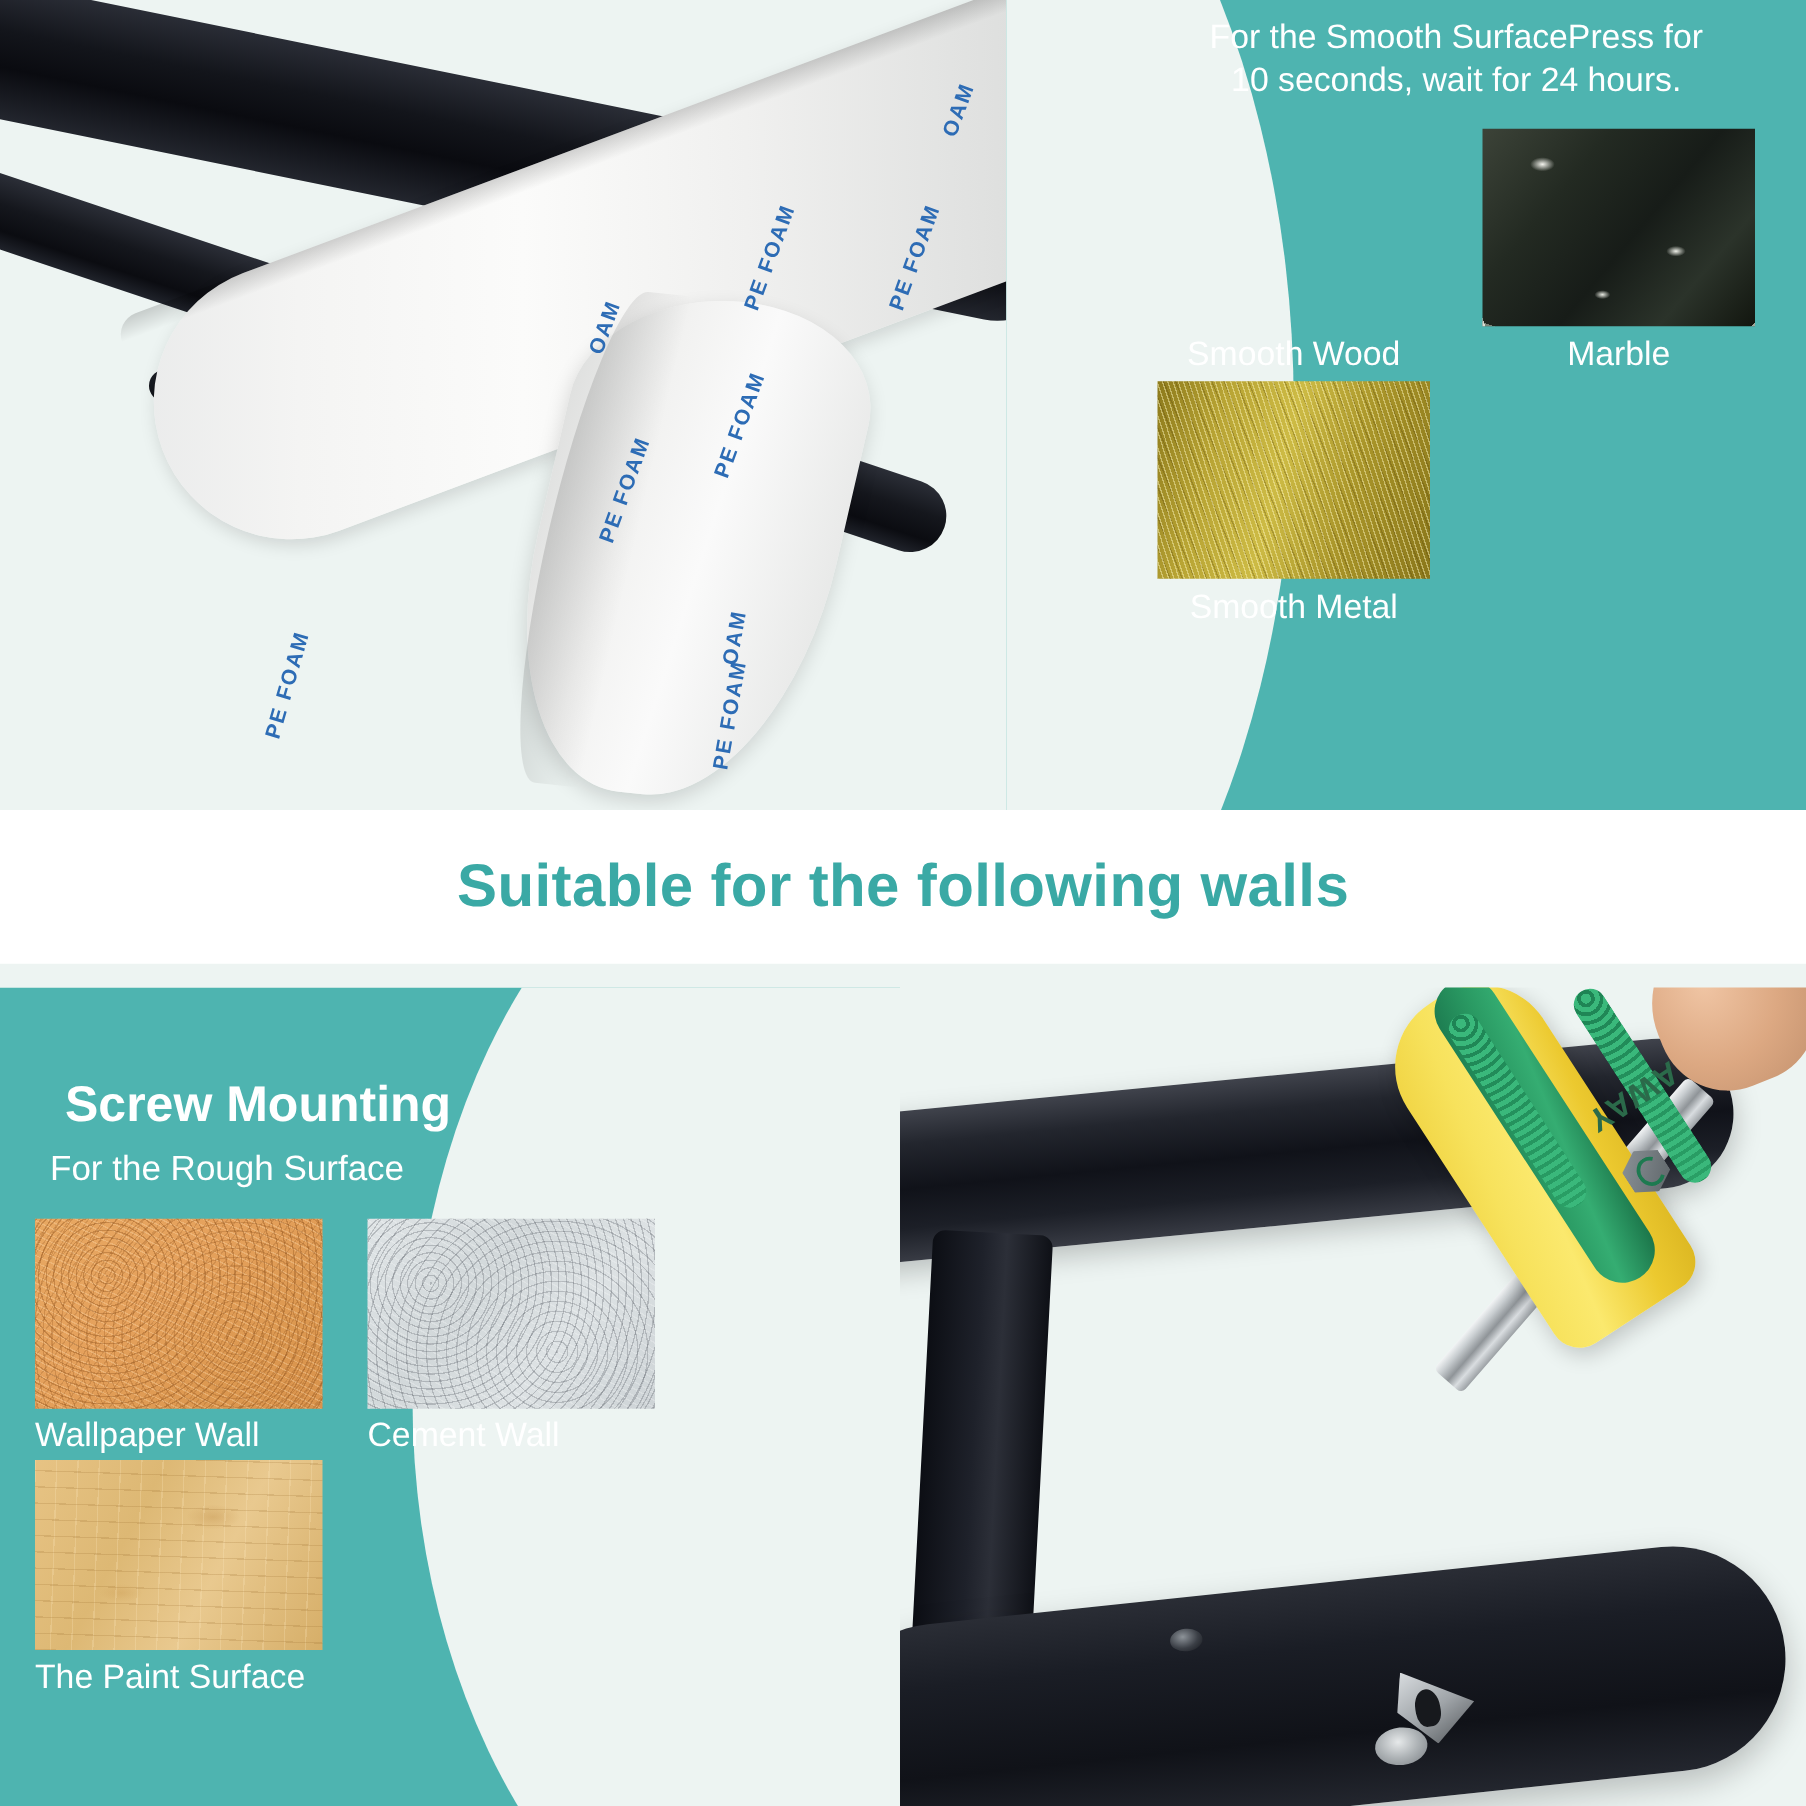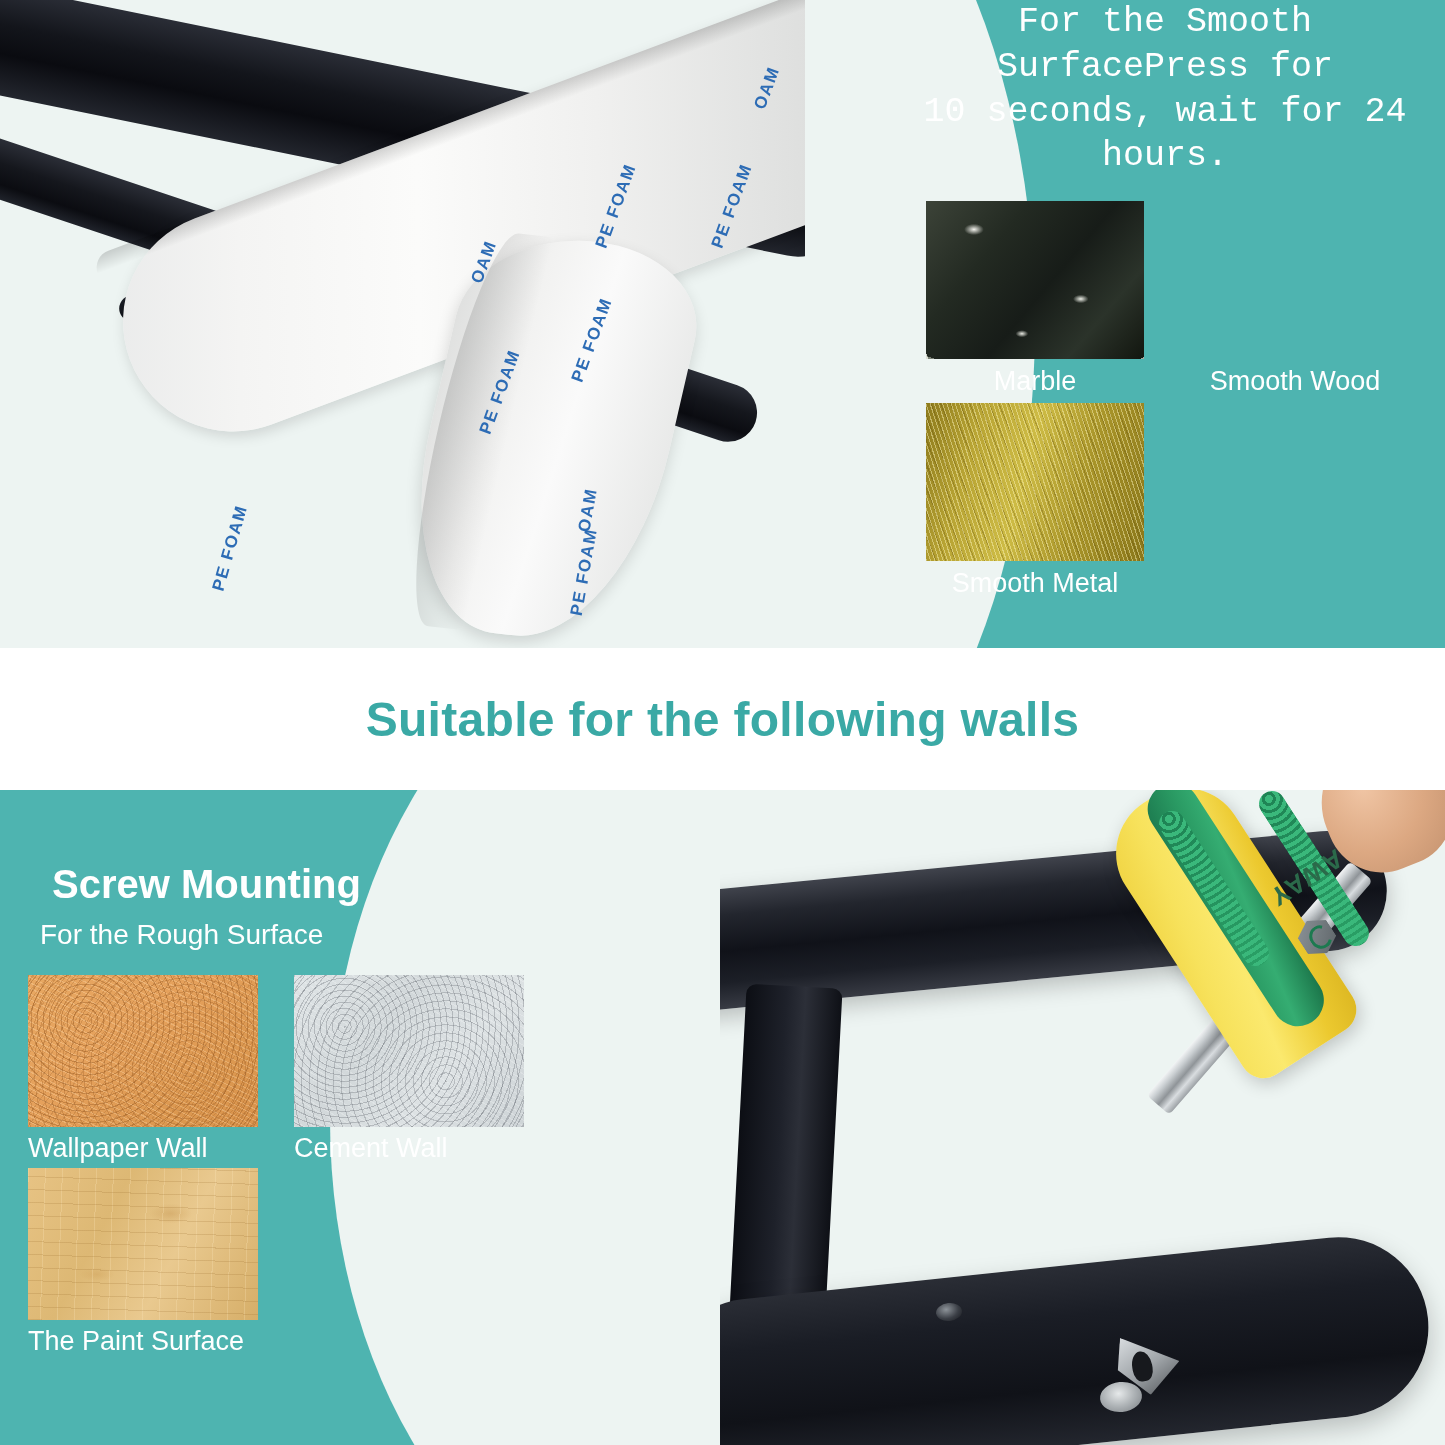--- a/index.html
+++ b/index.html
@@ -97,23 +97,22 @@
   
   #adhesive-block {
     position:absolute; left:885px; top:0; width:560px; height:648px;
     z-index:5; text-align:center;
   }
   #adhesive-title {
     margin-top:64px; color:#ffffff; font-size:40px; font-weight:bold;
     letter-spacing:0.2px;
   }
   #adhesive-sub {
-    margin-top:0; color:#ffffff; font-size:35px; line-height:1.28;
+    margin-top:12px; color:#ffffff; font-size:27px; line-height:1.28;
     padding:0 18px;
-    font-family:Liberation Mono, monospace;
   }
   .swatch-grid {
     margin-top:22px; display:grid;
     grid-template-columns:1fr 1fr;
     row-gap:4px; column-gap:28px;
     padding:0 34px;
   }
   .swatch-cell { display:flex; flex-direction:column; align-items:center; }
   .swatch-img { width:218px; height:158px; }
   .swatch-label { color:#ffffff; font-size:27px; margin-top:7px; margin-bottom:2px; }
@@ -156,21 +155,21 @@
       radial-gradient(circle 7px at 42% 66%, #ffffff 0%, #b0b6b8 55%, rgba(150,156,158,0) 74%),
       radial-gradient(circle 11px at 84% 74%, #fbfbfb 0%, #a8aeb0 58%, rgba(150,156,158,0) 76%),
       radial-gradient(circle 6px at 14% 80%, #ffffff 0%, #aeb4b6 55%, rgba(150,156,158,0) 74%),
       radial-gradient(circle 8px at 74% 14%, #ffffff 0%, #b4babc 55%, rgba(150,156,158,0) 74%),
       radial-gradient(circle 5px at 50% 88%, #ffffff 0%, #b0b6b8 55%, rgba(150,156,158,0) 74%),
       linear-gradient(100deg,#6d7375 0%,#969c9e 30%,#c2c7c9 58%,#8d9395 82%,#707678 100%);
   }
 
   
   #mid-banner {
-    position:absolute; left:0; top:648px; width:1445px; height:142px;
+    position:absolute; left:0; top:648px; width:1445px; height:123px;
     background:#ffffff; display:flex; align-items:center; justify-content:center;
   }
   #mid-banner-text {
     color:#3aa9a5; font-size:48px; font-weight:bold; letter-spacing:0.3px;
   }
 
   
   #bottom-section {
     position:absolute; left:0; top:790px; width:1445px; height:655px;
     background:#edf4f2; overflow:hidden;
@@ -365,26 +364,26 @@
   </div>
 
   <div id="adhesive-block">
     <div id="adhesive-sub">
       <div>For the Smooth SurfacePress for</div>
       <div>10 seconds, wait for 24 hours.</div>
     </div>
 
     <div class="swatch-grid">
       <div class="swatch-cell">
+        <div class="swatch-img tex-wood"></div>
+        <div class="swatch-label">Smooth Wood</div>
+      </div>
+      <div class="swatch-cell">
         <div class="swatch-img tex-marble"></div>
         <div class="swatch-label">Marble</div>
-      </div>
-      <div class="swatch-cell">
-        <div class="swatch-img tex-wood"></div>
-        <div class="swatch-label">Smooth Wood</div>
       </div>
       <div class="swatch-cell">
         <div class="swatch-img tex-metal"></div>
         <div class="swatch-label">Smooth Metal</div>
       </div>
     </div>
   </div>
 </div>
 
 <div id="mid-banner">

